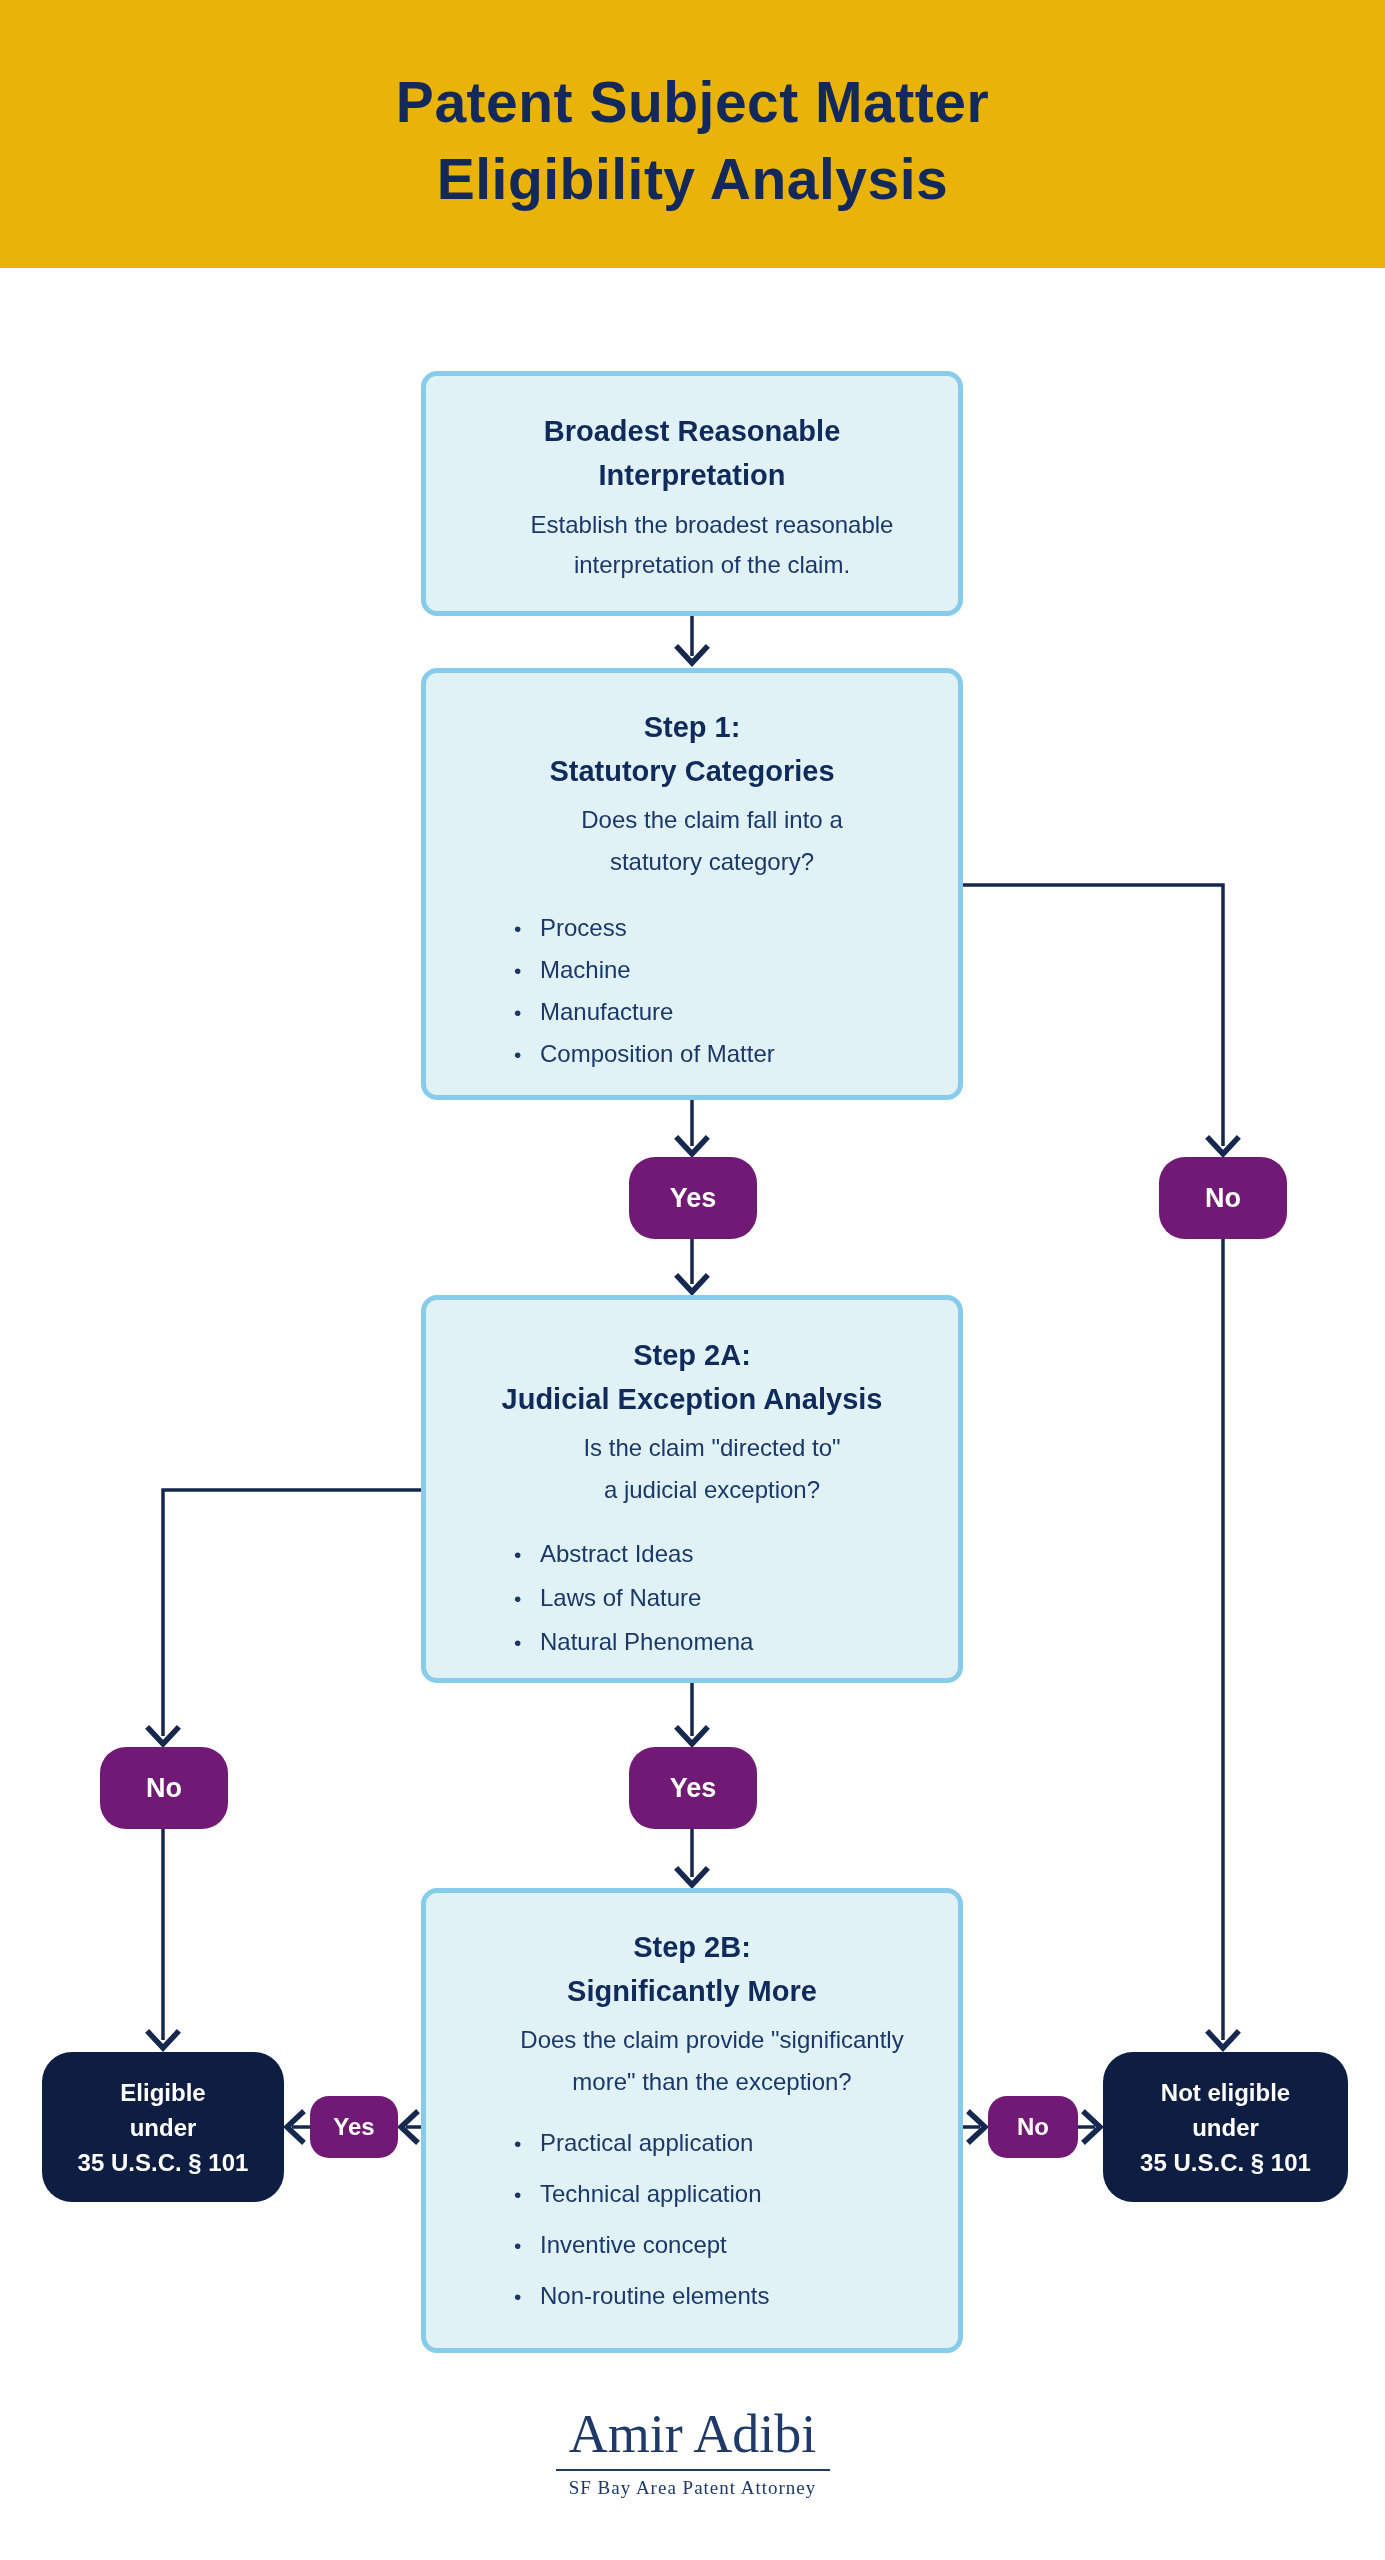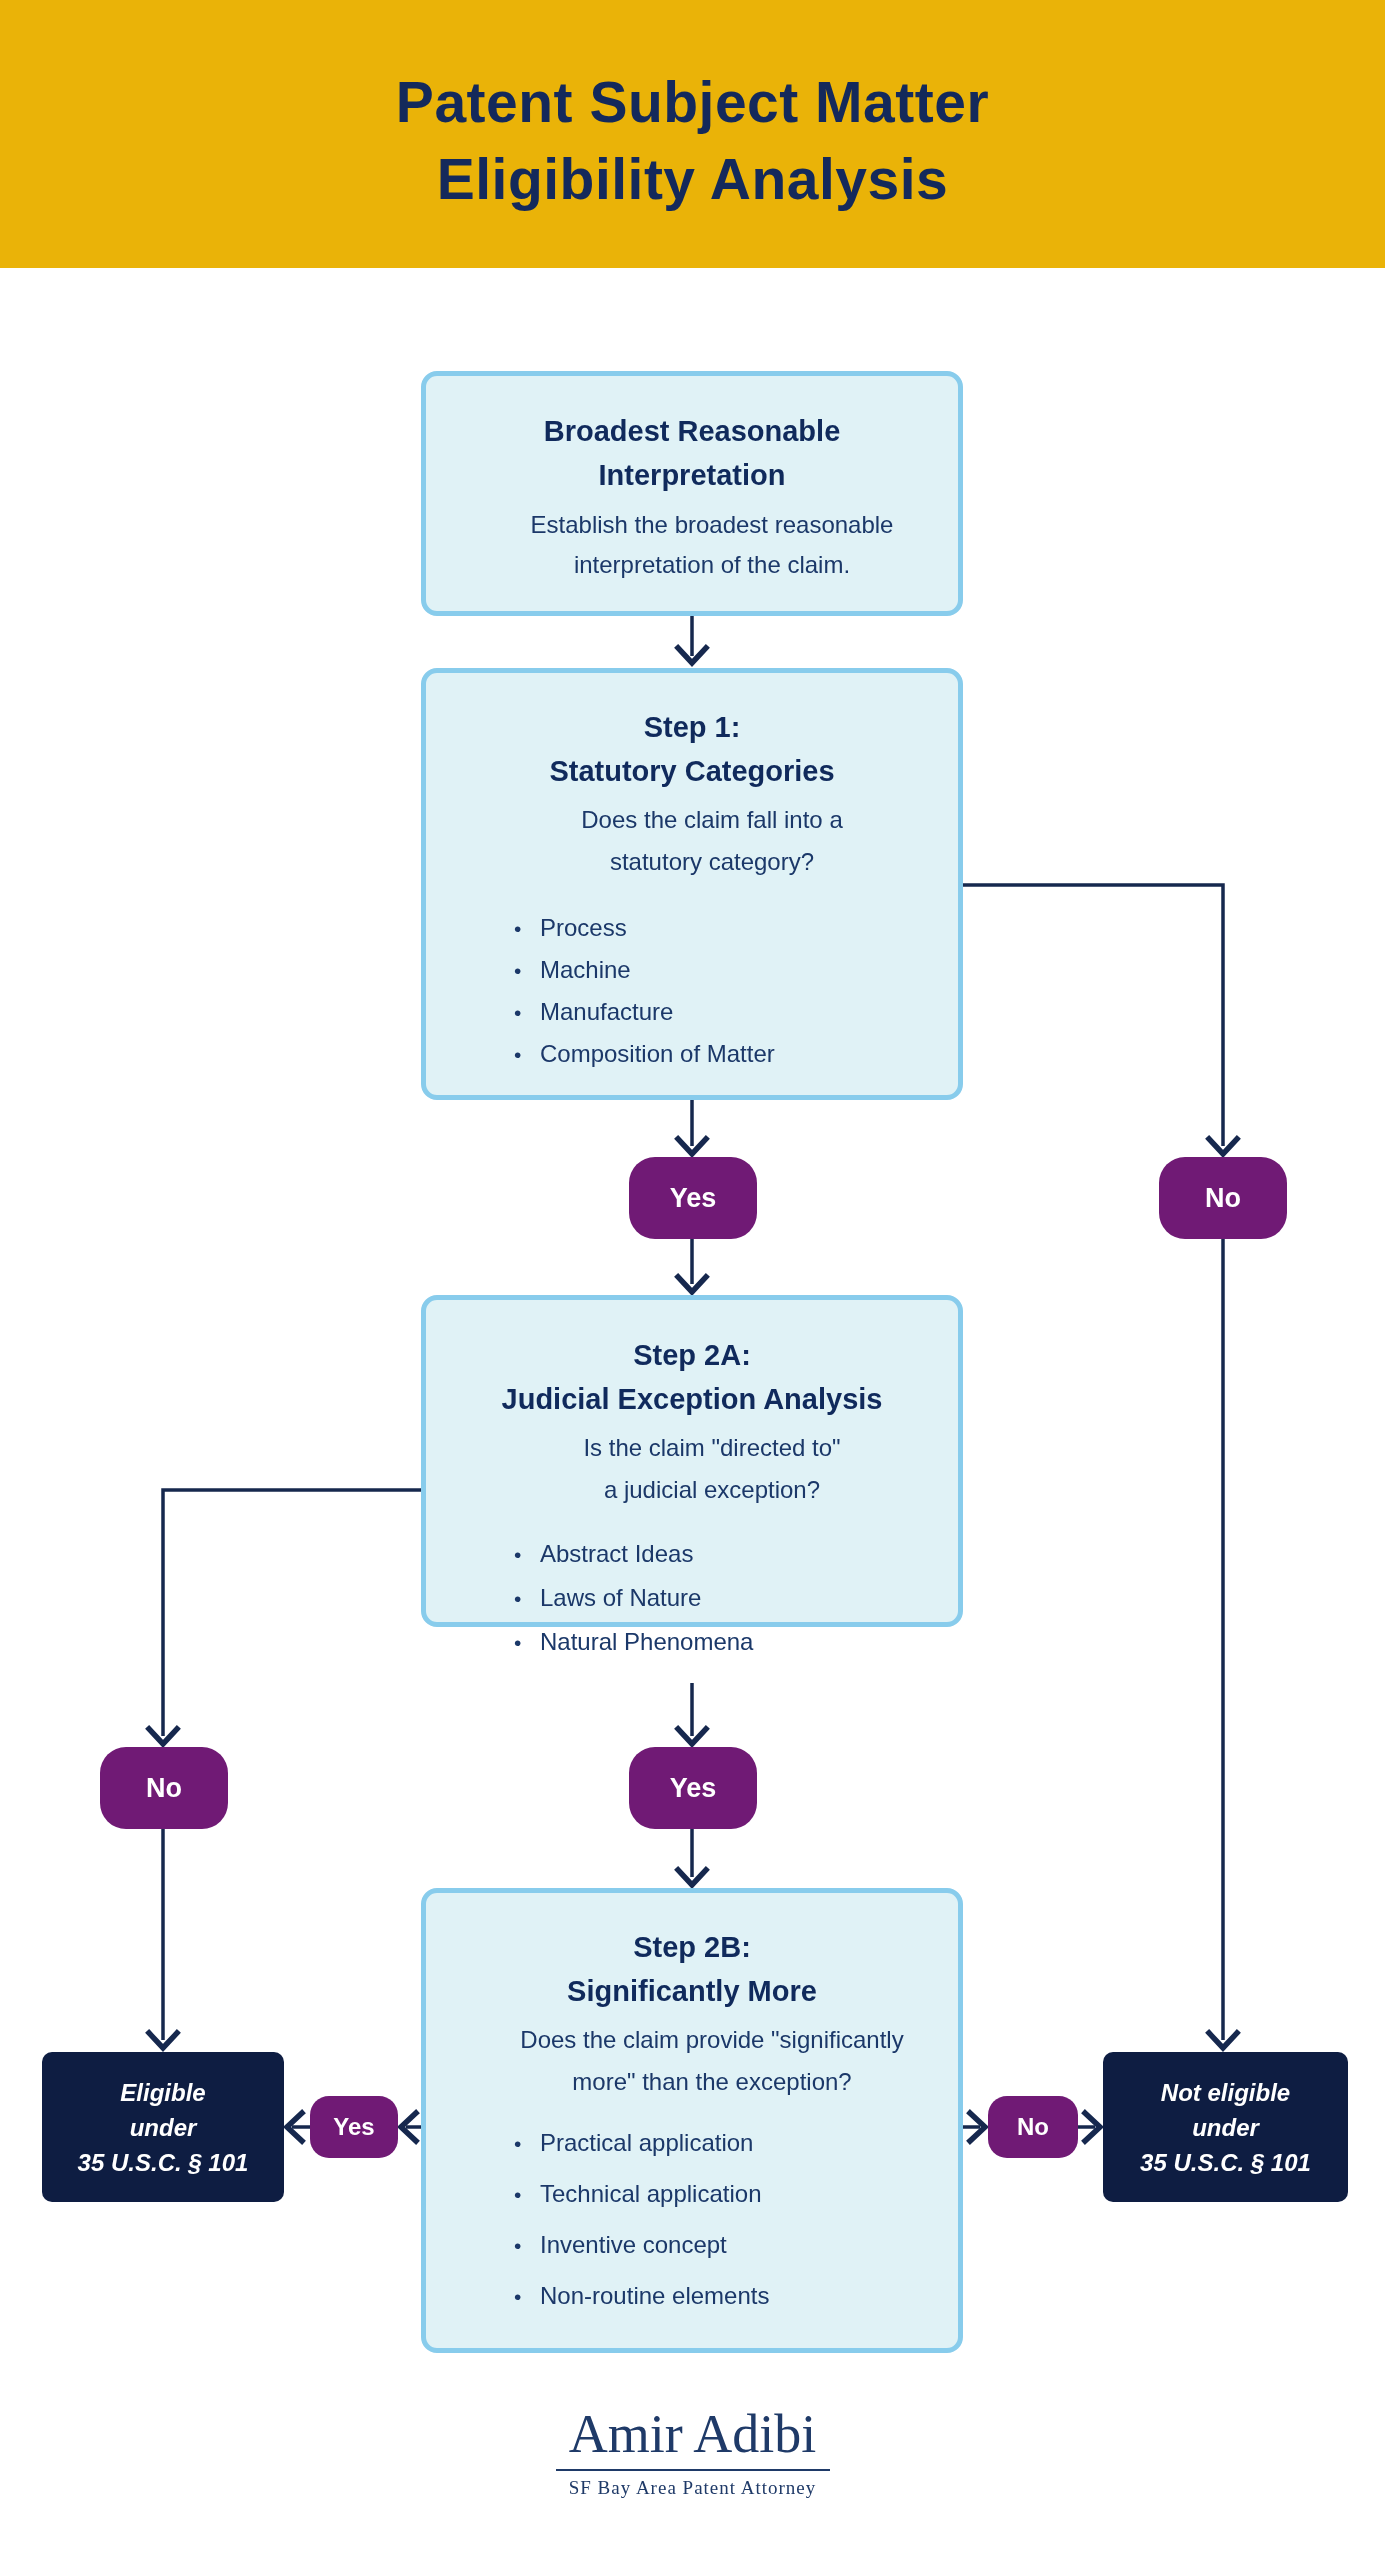--- a/index.html
+++ b/index.html
@@ -26,40 +26,40 @@
     border-radius:16px;text-align:center;color:#1B3869;
   }
   .node-title{font-weight:bold;font-size:29px;line-height:44px;color:#102A5C;display:block;}
   .node-body{font-size:24px;line-height:42px;margin-top:6px;display:block;margin-left:40px;}
   .node ul{list-style:none;text-align:left;margin:0;padding:0 0 0 88px;font-size:24px;color:#1B3869;}
   .node li::before{content:"\2022";display:inline-block;width:26px;font-size:21px;color:#1B3869;}
   #node-bri{left:421px;top:371px;width:542px;height:245px;padding-top:33px;}
   #node-bri .node-body{line-height:40px;margin-top:8px;}
   #node-step1{left:421px;top:668px;width:542px;height:432px;padding-top:32px;}
   #node-step1 ul{margin-top:24px;}  #node-step1 li{line-height:41px;}
-  #node-step2a{left:421px;top:1295px;width:542px;height:332px;padding-top:33px;}
+  #node-step2a{left:421px;top:1295px;width:542px;height:388px;padding-top:33px;}
   #node-step2a ul{margin-top:21px;} #node-step2a li{line-height:43px;}
   #node-step2b{left:421px;top:1888px;width:542px;height:465px;padding-top:32px;}
   #node-step2b ul{margin-top:15px;} #node-step2b li{line-height:50px;}
   
   .badge{
     position:absolute;background:#701a75;border-radius:26px;color:#ffffff;font-weight:bold;
     display:flex;align-items:center;justify-content:center;font-size:27px;
   }
   #badge-yes-1{left:629px;top:1157px;width:128px;height:82px;}
   #badge-no-right{left:1159px;top:1157px;width:128px;height:82px;}
   #badge-no-left{left:100px;top:1747px;width:128px;height:82px;}
   #badge-yes-2{left:629px;top:1747px;width:128px;height:82px;}
   #badge-yes-small{left:310px;top:2096px;width:88px;height:62px;border-radius:19px;font-size:24px;}
   #badge-no-small{left:988px;top:2096px;width:90px;height:62px;border-radius:19px;font-size:24px;}
   
   .outcome{
-    position:absolute;background:#0E1D42;border-radius:10px;color:#ffffff;font-weight:bold;
+    position:absolute;background:#0E1D42;border-radius:30px;color:#ffffff;font-weight:bold;
     display:flex;flex-direction:column;align-items:center;justify-content:center;
-    font-size:24px;line-height:35px;text-align:center;font-style:italic;
+    font-size:24px;line-height:35px;text-align:center;
   }
   #outcome-eligible{left:42px;top:2052px;width:242px;height:150px;}
   #outcome-not-eligible{left:1103px;top:2052px;width:245px;height:150px;}
   
   .footer{position:absolute;left:0;top:2406px;width:1385px;text-align:center;color:#1F3A68;
     font-family:"Liberation Serif",serif;}
   .footer-name{font-size:54px;line-height:56px;display:block;}
   .footer-rule{width:274px;height:2px;background:#1F3A68;margin:7px auto 5px auto;}
   .footer-tagline{font-size:19px;line-height:24px;letter-spacing:1px;display:block;}
 </style>

